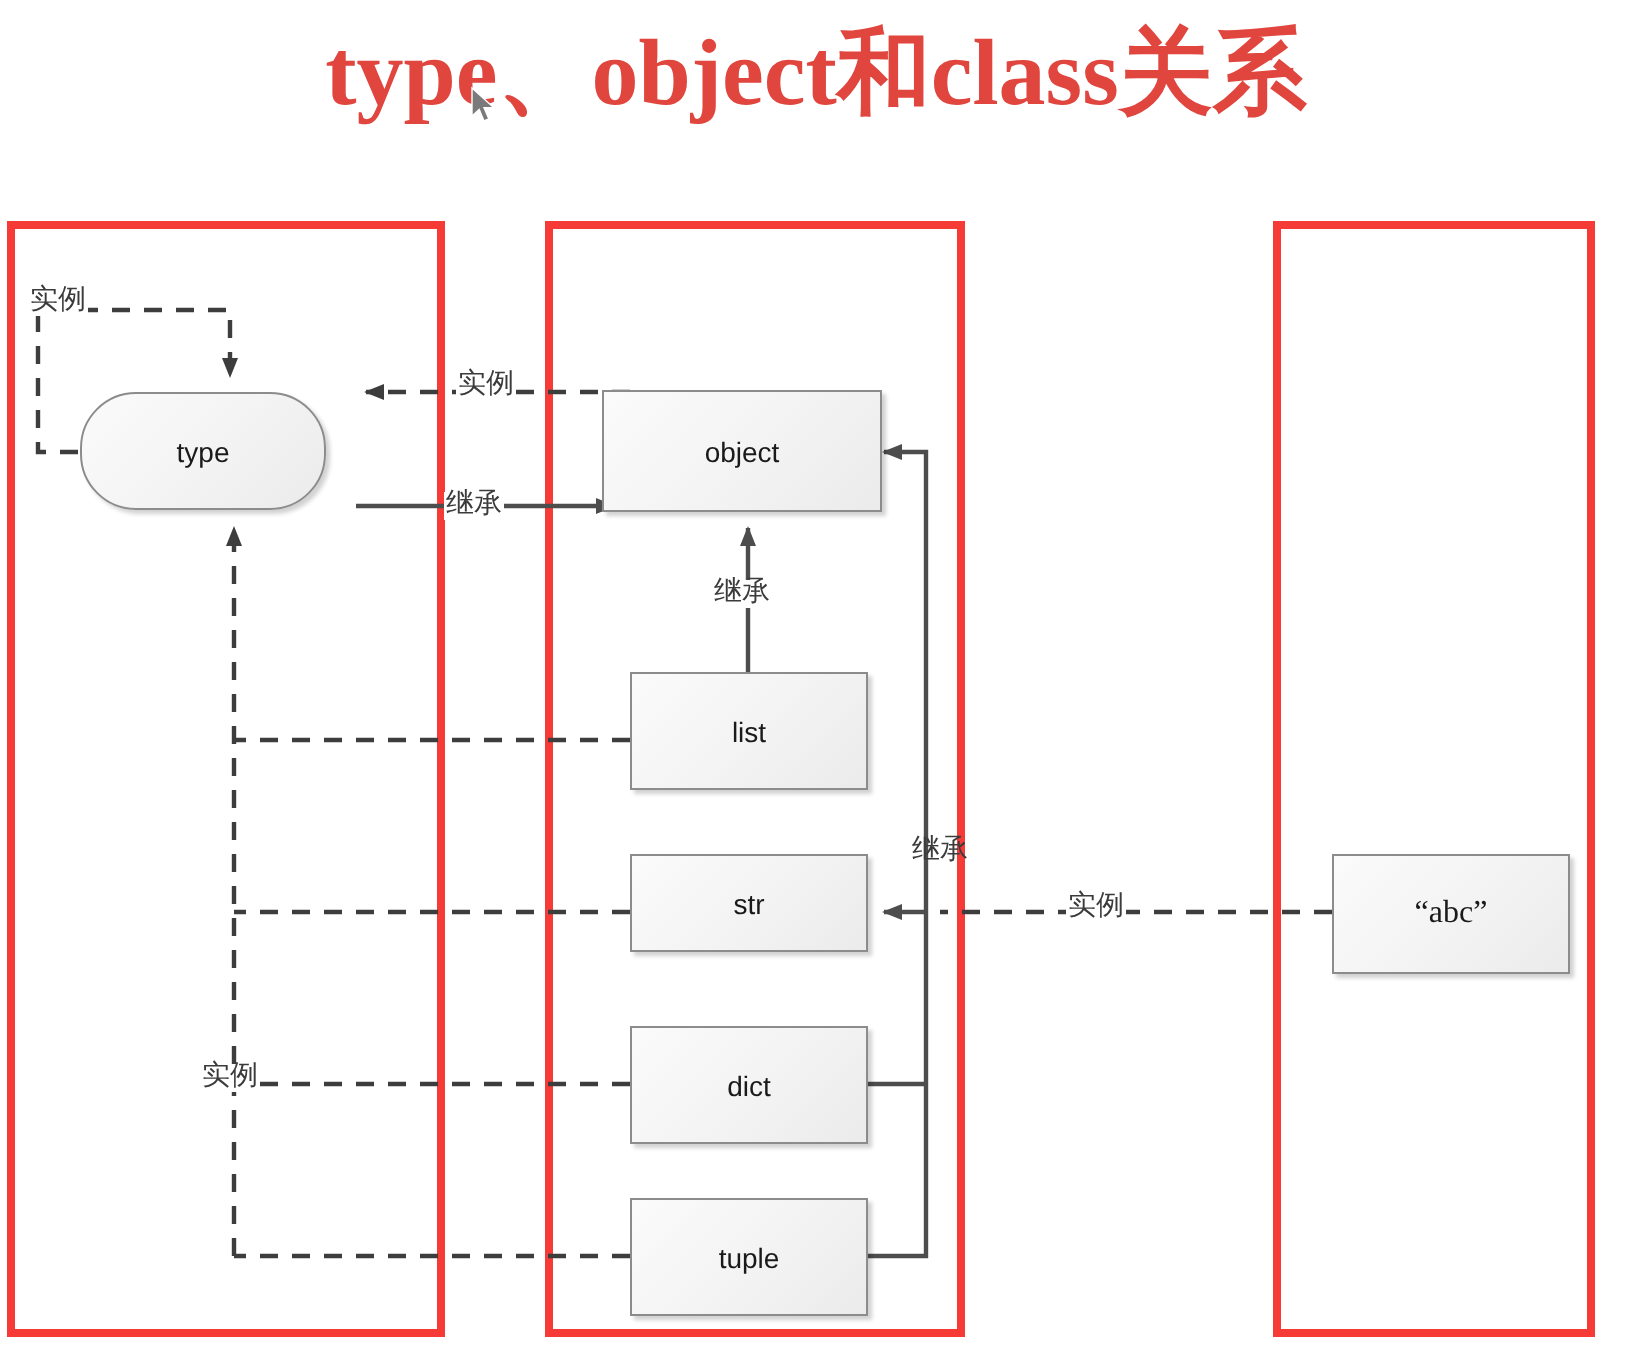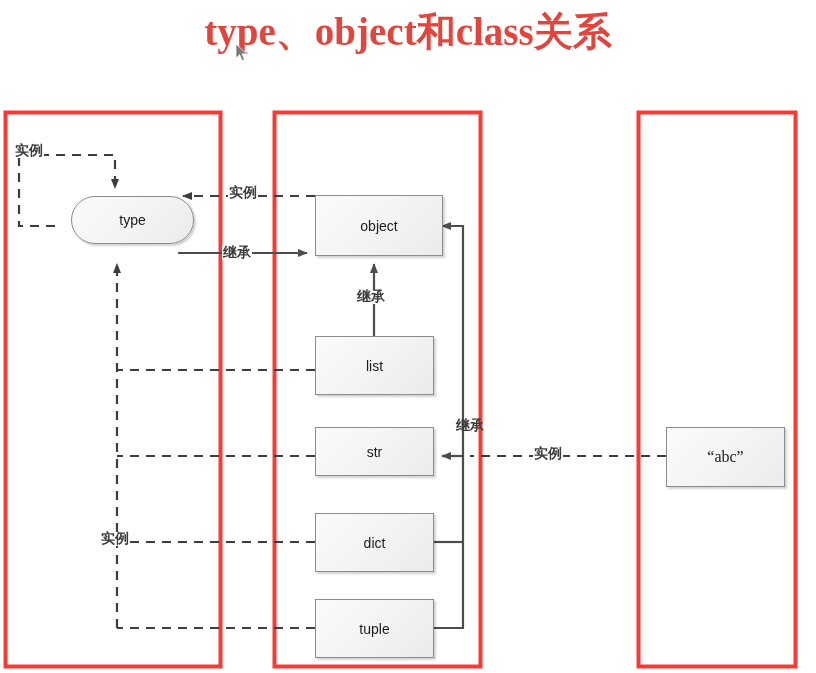--- a/index.html
+++ b/index.html
@@ -21,21 +21,21 @@
     height: 673px;
   }
   .title {
     position: absolute;
     left: 0;
     top: 8px;
     width: 816px;
     text-align: center;
     font-family: "Liberation Serif", "DejaVu Serif", serif;
     font-weight: bold;
-    font-size: 39px;
+    font-size: 47px;
     letter-spacing: 0px;
     color: #e0453e;
     white-space: nowrap;
     line-height: 1.25;
   }
   .node {
     position: absolute;
     box-sizing: border-box;
     border: 1px solid #8c8c8c;
     background: linear-gradient(135deg, #fbfbfb 0%, #f3f3f3 55%, #ebebeb 100%);
@@ -49,21 +49,20 @@
   }
   .edge-label {
     position: absolute;
     font-family: "Liberation Serif", "DejaVu Serif", serif;
     font-size: 14px;
     color: #3b3b3b;
     background: #ffffff;
     padding: 0 1px;
     white-space: nowrap;
     line-height: 1;
-    font-weight: bold;
   }
   .cursor {
     position: absolute;
     width: 0; height: 0;
     pointer-events: none;
   }
 </style>
 </head>
 <body>
 
@@ -98,22 +97,22 @@
 
   <path d="M117,628 L117,264" fill="none" stroke="#3d3d3d" stroke-width="2.2" stroke-dasharray="9,7" marker-end="url(#arrow-dash)"></path>
   <path d="M315,370 L117,370" fill="none" stroke="#3d3d3d" stroke-width="2.2" stroke-dasharray="9,7"></path>
   <path d="M315,456 L117,456" fill="none" stroke="#3d3d3d" stroke-width="2.2" stroke-dasharray="9,7"></path>
   <path d="M315,542 L117,542" fill="none" stroke="#3d3d3d" stroke-width="2.2" stroke-dasharray="9,7"></path>
   <path d="M315,628 L117,628" fill="none" stroke="#3d3d3d" stroke-width="2.2" stroke-dasharray="9,7"></path>
 
   <path d="M666,456 L470,456" fill="none" stroke="#3d3d3d" stroke-width="2.2" stroke-dasharray="9,7"></path>
 </svg>
 
-<div class="node" style="left:71px;  top:196px; width:123px; height:48px;border-radius:28px;">type</div>
-<div class="node" style="left:315px; top:195px; width:128px; height:61px;">object</div>
+<div class="node" style="left:40px;  top:196px; width:123px; height:59px;border-radius:28px;">type</div>
+<div class="node" style="left:301px; top:195px; width:140px; height:61px;">object</div>
 <div class="node" style="left:315px; top:336px; width:119px; height:59px;">list</div>
 <div class="node" style="left:315px; top:427px; width:119px; height:49px;">str</div>
 <div class="node" style="left:315px; top:513px; width:119px; height:59px;">dict</div>
 <div class="node" style="left:315px; top:599px; width:119px; height:59px;text-align:right;">tuple</div>
 <div class="node" style="left:666px; top:427px; width:119px; height:60px;
      font-family:'Liberation Serif', serif; font-size:16px;">“abc”</div>
 
 <div class="edge-label" style="left:14px;  top:144px;">实例</div>
 <div class="edge-label" style="left:228px; top:186px;">实例</div>
 <div class="edge-label" style="left:222px; top:246px;">继承</div>

